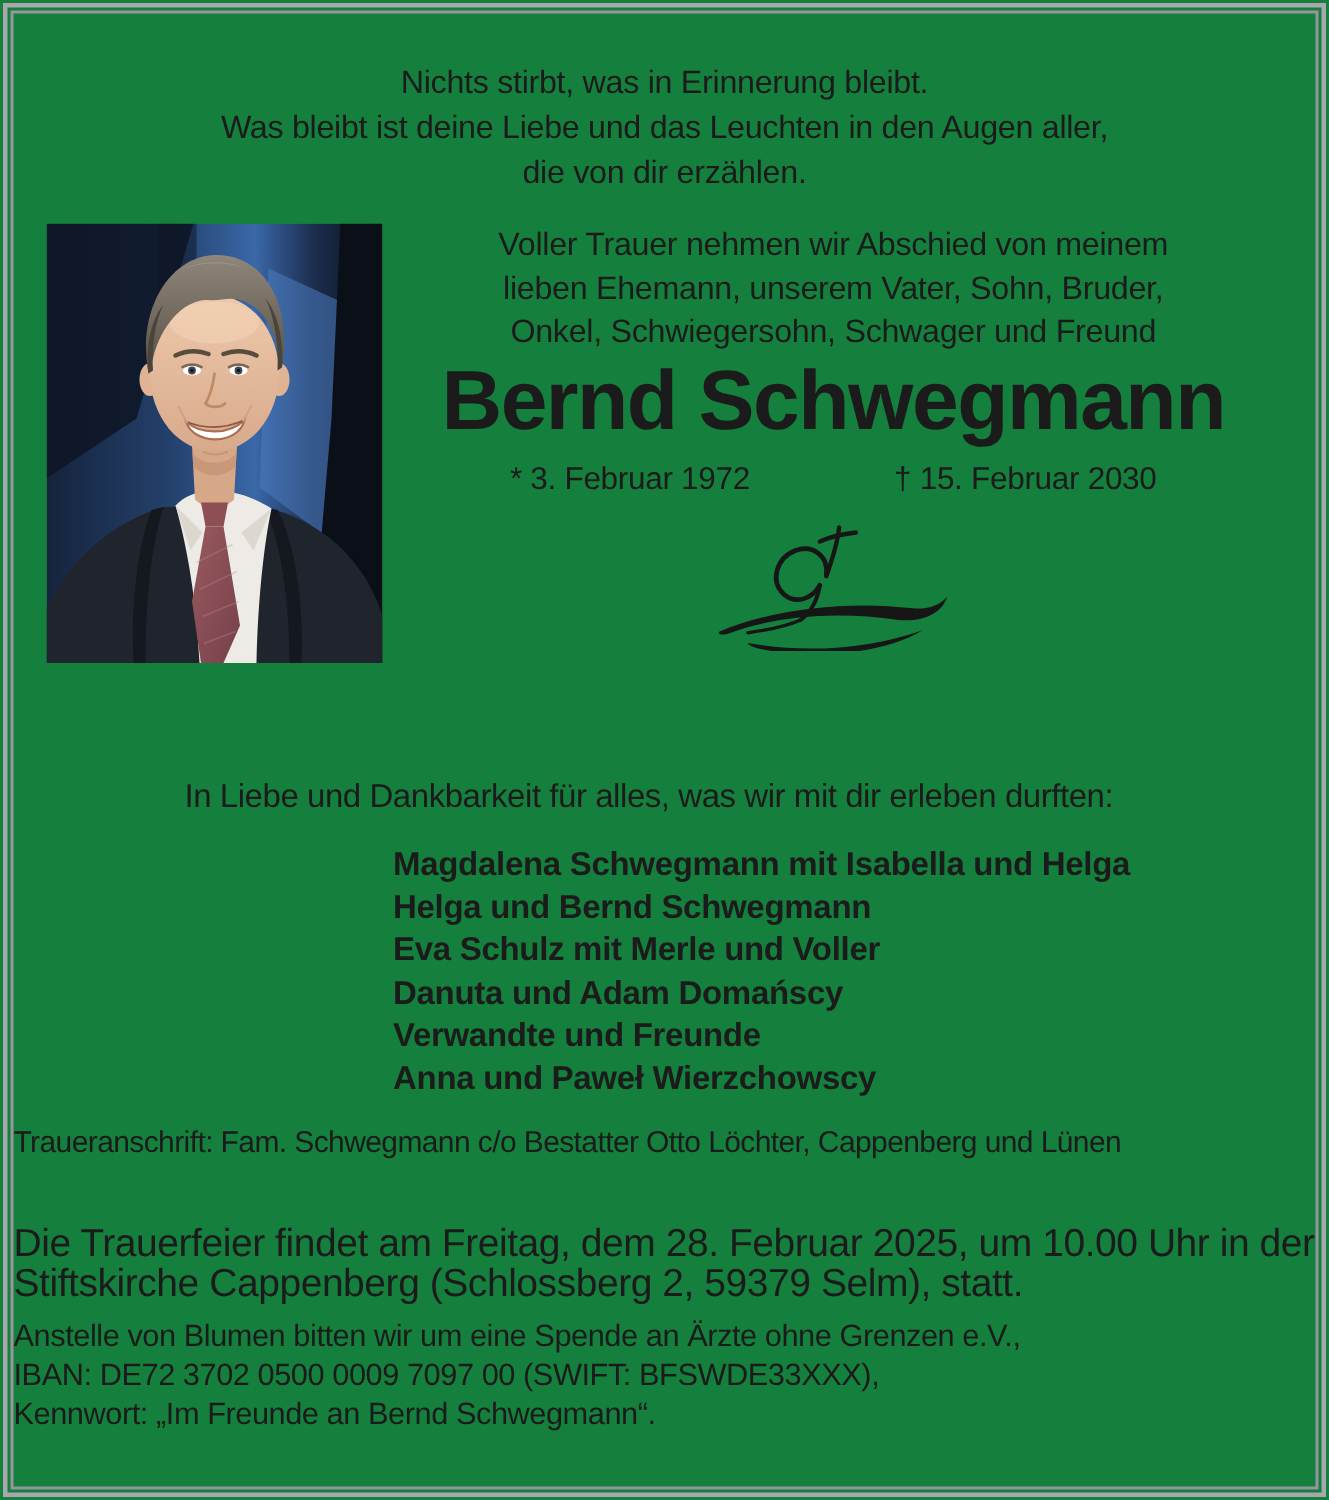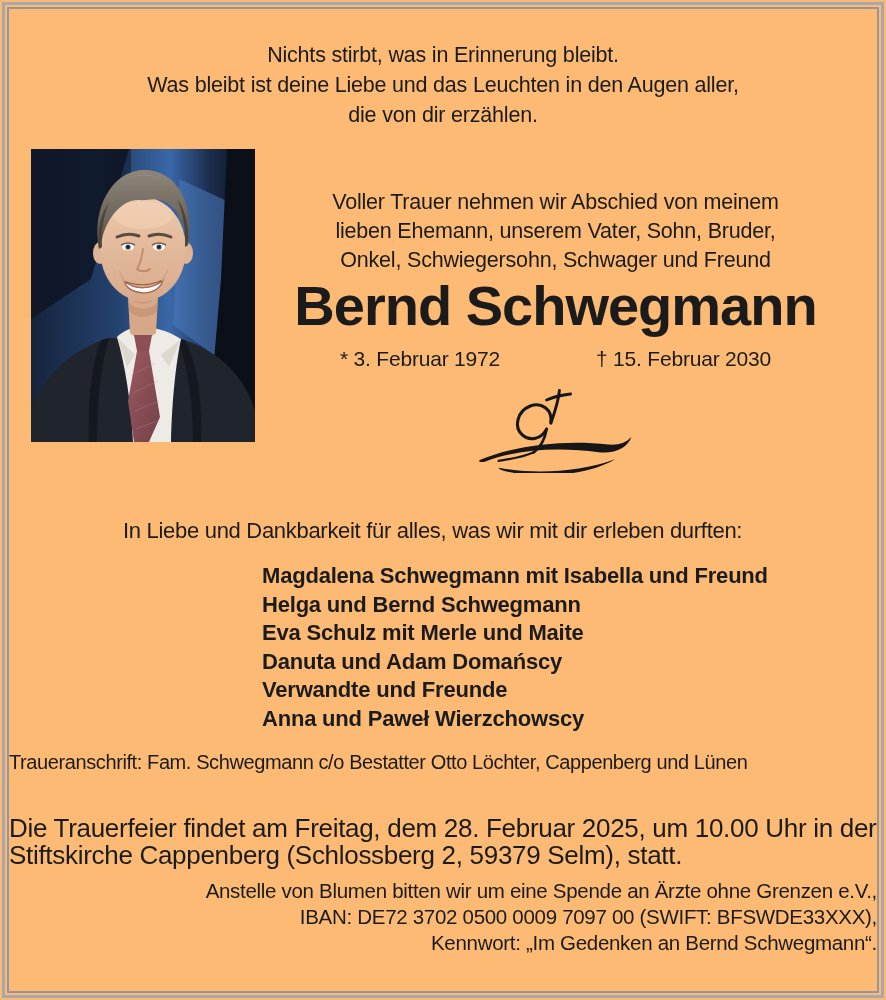--- a/index.html
+++ b/index.html
@@ -9,21 +9,21 @@
     width: 886px;
     height: 1000px;
     font-family: "Liberation Sans", sans-serif;
     color: #1b1b1b;
     -webkit-font-smoothing: antialiased;
   }
   .stage {
     position: relative;
     width: 886px;
     height: 1000px;
-    background: #fdba74;
+    background: #15803d;
     overflow: hidden;
   }
   
   .frame-outer {
     position: absolute; left: 2px; top: 2px; right: 2px; bottom: 2px;
     border: 3px solid #a7a7ad;
     pointer-events: none;
   }
   .frame-inner {
     position: absolute; left: 7px; top: 7px; right: 7px; bottom: 7px;
@@ -45,21 +45,20 @@
     position: absolute; left: 22px; top: 140px;
     width: 224px; height: 293px;
     overflow: hidden;
   }
   .photo svg { display: block; }
 
   .right-col {
     position: absolute; left: 246px; top: 140px; width: 601px;
   }
   .intro {
-    margin-top: 39px;
     text-align: center;
     font-size: 21.5px; line-height: 29px;
     letter-spacing: -0.2px;
   }
   .deceased-name {
     text-align: center;
     font-size: 56px;
     font-weight: bold;
     letter-spacing: -1px;
     line-height: 62px;
@@ -100,21 +99,21 @@
 
   .service {
     position: absolute; top: 806px; left: 0; right: 0;
     text-align: left;
     font-size: 26px; line-height: 27px;
     letter-spacing: -0.3px;
   }
 
   .donation {
     position: absolute; top: 869px; left: 0; right: 0;
-    text-align: right;
+    text-align: left;
     font-size: 20.5px; line-height: 26px;
     letter-spacing: -0.3px;
   }
 </style>
 </head>
 <body>
 
 <div class="stage">
   <div class="content">
 
@@ -237,38 +236,38 @@
           </g>
           <path d="M30 85 C72 67 132 61 180 67 C192 68 201 65 207 58 C203 71 188 78 169 76 C120 69 72 73 36 87 C31 88 28 87 30 85 Z" fill="#161616"></path>
           <path d="M52 94 C96 102 146 99 188 84 C160 101 109 107 69 100 C59 98 53 97 52 94 Z" fill="#161616"></path>
         </svg>
       </div>
     </div>
 
     <div class="gratitude">In Liebe und Dankbarkeit für alles, was wir mit dir erleben durften:</div>
 
     <div class="mourners">
-      <div>Magdalena Schwegmann mit Isabella und Freund</div>
+      <div>Magdalena Schwegmann mit Isabella und Helga</div>
       <div>Helga und Bernd Schwegmann</div>
-      <div>Eva Schulz mit Merle und Maite</div>
+      <div>Eva Schulz mit Merle und Voller</div>
       <div>Danuta und Adam Domańscy</div>
       <div>Verwandte und Freunde</div>
       <div>Anna und Paweł Wierzchowscy</div>
     </div>
 
     <div class="address">Traueranschrift: Fam. Schwegmann c/o Bestatter Otto Löchter, Cappenberg und Lünen</div>
 
     <div class="service">
       <div>Die Trauerfeier findet am Freitag, dem 28. Februar 2025, um 10.00 Uhr in der</div>
       <div>Stiftskirche Cappenberg (Schlossberg 2, 59379 Selm), statt.</div>
     </div>
 
     <div class="donation">
       <div>Anstelle von Blumen bitten wir um eine Spende an Ärzte ohne Grenzen e.V.,</div>
       <div>IBAN: DE72 3702 0500 0009 7097 00 (SWIFT: BFSWDE33XXX),</div>
-      <div>Kennwort: „Im Gedenken an Bernd Schwegmann“.</div>
+      <div>Kennwort: „Im Freunde an Bernd Schwegmann“.</div>
     </div>
 
   </div>
 
   <div class="frame-outer"></div>
   <div class="frame-inner"></div>
 </div>
 
 </body></html>

